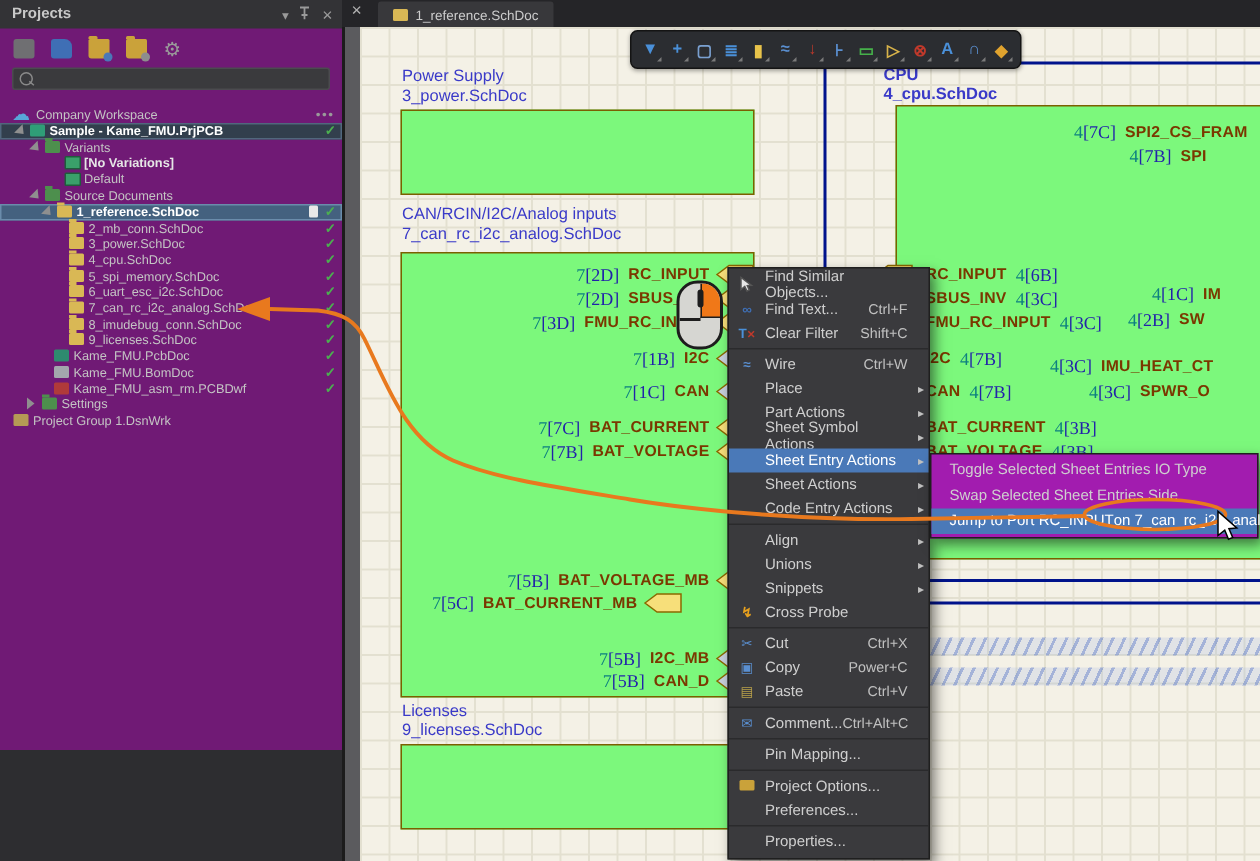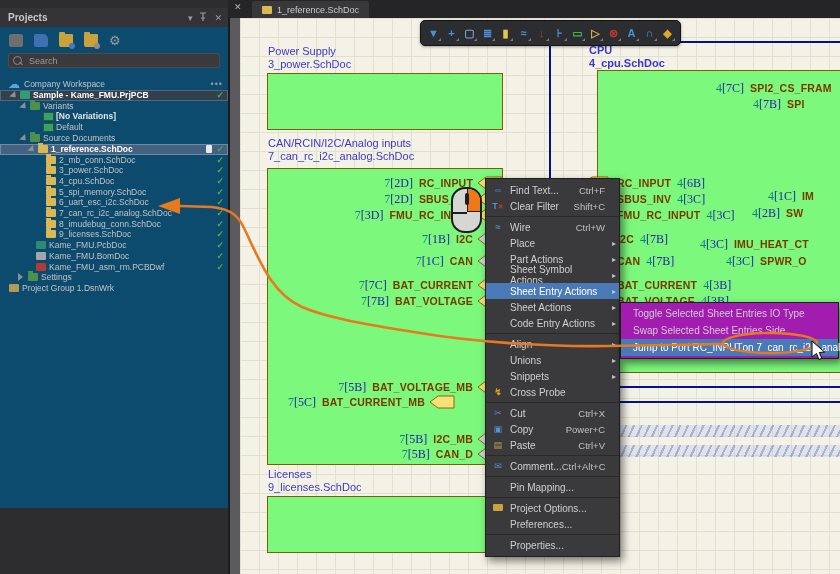--- a/index.html
+++ b/index.html
@@ -1,19 +1,19 @@
 <!DOCTYPE html>
 <html><head>
 <meta charset="utf-8">
 <style>
   html,body{margin:0;padding:0;}
   body{width:840px;height:574px;position:relative;overflow:hidden;
        font-family:"Liberation Sans",sans-serif;background:#2d2d30;}
   
-  #projects-panel{position:absolute;left:0;top:0;width:228px;height:500px;background:#0c4a6e;margin-top:8px;}
+  #projects-panel{position:absolute;left:0;top:0;width:228px;height:500px;background:#701a75;}
   .panel-header{position:absolute;left:0;top:0;width:228px;height:19px;background:#333336;
     color:#c8c8c8;font-size:10px;font-weight:bold;line-height:19px;padding-left:8px;box-sizing:border-box;}
   .panel-hicons{position:absolute;right:6px;top:0;height:19px;display:flex;align-items:center;gap:7px;color:#9a9a9a;}
   .panel-hicons span{font-size:9px;cursor:default;}
   .panel-toolbar{position:absolute;left:0;top:22px;width:228px;height:20px;display:flex;align-items:center;gap:11px;padding-left:9px;}
   .ptb-ic{width:14px;height:13px;display:inline-block;position:relative;border-radius:2px;}
   .ptb-save{background:#6f6f72;}
   .ptb-doc{background:#3f6fb5;border-radius:2px 5px 2px 2px;}
   .ptb-folder{background:#caa23a;border-radius:1px 1px 2px 2px;}
   .ptb-folder::before{content:"";position:absolute;left:0;top:-2px;width:6px;height:2px;background:#caa23a;border-radius:1px 1px 0 0;}
@@ -125,21 +125,20 @@
     <span class="ptb-ic ptb-folder">
         <span class="ptb-badge"></span>
       </span>
     <span class="ptb-ic ptb-folder">
         <span class="ptb-badge gear"></span>
       </span>
     <span class="ptb-ic ptb-gear">⚙</span>
   </div>
   <div class="search-box">
     <span class="search-glyph"></span>
-    <input placeholder="Search" style="">
   </div>
   <div id="tree">
       <div class="trow" style="top: 2.5px;">
         <span class="tic cloud" style="left: 8px;">☁</span>
         <span style="position: absolute; left: 24px;">Company Workspace</span>
         <span class="tdots">•••</span>
       </div>
       <div class="trow bold sel-prj" style="top: 13.5px;">
         <span class="tarrow down" style="left: 10px; position: absolute;"></span>
         <span class="tic project" style="left: 20px;"></span>
@@ -486,20 +485,26 @@
       <span class="ab-ic" style="color: rgb(70, 176, 74);">▭</span>
       <span class="ab-ic" style="color: rgb(216, 179, 74);">▷</span>
       <span class="ab-ic" style="color: rgb(192, 57, 43);">⊗</span>
       <span class="ab-ic" style="color: rgb(74, 144, 217);">A</span>
       <span class="ab-ic" style="color: rgb(90, 143, 208);">∩</span>
       <span class="ab-ic" style="color: rgb(224, 163, 46);">◆</span>
     </div>
 </div>
 
 <div id="ctx-menu">
+    <div class="mi">
+      <span class="mic"><svg width="10" height="11">
+          <path d="M1 1 L1 9 L3.5 7 L5 10 L6.5 9.3 L5.2 6.4 L8 6.2 Z" fill="#e8e8e8" stroke="#555"></path>
+        </svg></span>
+      <span>Find Similar Objects...</span>
+    </div>
     <div class="mi">
       <span class="mic"><span style="color:#3f6fb5;font-weight:bold">∞</span></span>
       <span>Find Text...</span>
       <span class="mshort">Ctrl+F</span>
     </div>
     <div class="mi">
       <span class="mic"><span style="color:#4a90d9;font-weight:bold">T<span style="color:#c0392b;font-size:7px">✕</span></span></span>
       <span>Clear Filter</span>
       <span class="mshort">Shift+C</span>
     </div>

